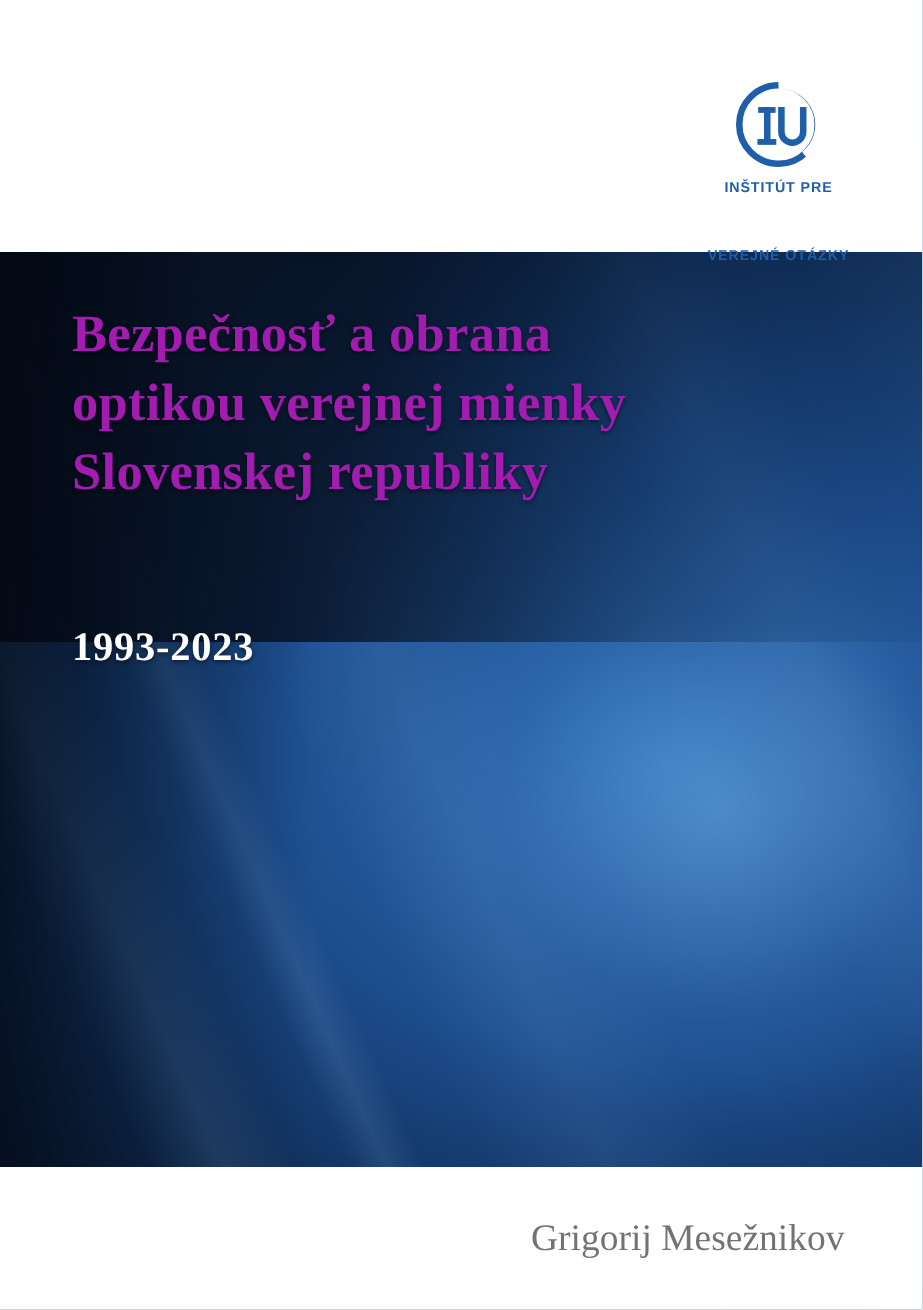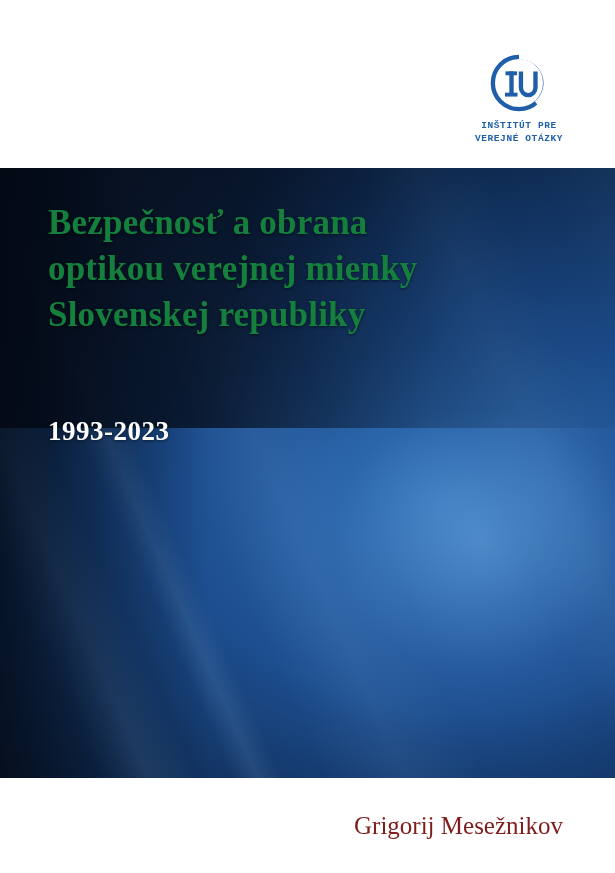--- a/index.html
+++ b/index.html
@@ -86,39 +86,39 @@
     text-align: center;
     color: #1a5ba8;
   }
   .logo-mark {
     width: 62px;
     height: 62px;
     margin: 0 auto 6px auto;
     display: block;
   }
   .logo-text {
-    font-family: Liberation Mono, monospace;
+    font-family: Liberation Sans, sans-serif;
     font-size: 9.5px;
     letter-spacing: 0.6px;
     line-height: 1.32;
     color: #1f5fa9;
     font-weight: bold;
   }
   .logo-text .l1 { display: block; }
-  .logo-text .l2 { display: block; }
+  .logo-text .l2 { display: block; margin-top: 32px; }
 
   
   .title-block {
     position: absolute;
     left: 48px;
     top: 200px;
     width: 530px;
   }
   .title-line {
-    color: #15803d;
+    color: #a21caf;
     font-family: "Liberation Serif", serif;
     font-weight: bold;
     font-size: 35px;
     line-height: 46px;
     letter-spacing: 0.2px;
     text-shadow: 0 1px 3px rgba(0,0,0,0.55);
     white-space: nowrap;
   }
   .subtitle {
     position: absolute;
@@ -131,21 +131,21 @@
     line-height: 46px;
     letter-spacing: 0.5px;
     text-shadow: 0 1px 3px rgba(0,0,0,0.5);
   }
 
   
   .author {
     position: absolute;
     right: 52px;
     bottom: 32px;
-    color: #7f1d1d;
+    color: #737373;
     font-family: "Liberation Serif", serif;
     font-size: 25px;
     line-height: 30px;
     text-align: right;
     white-space: nowrap;
   }
 </style>
 </head>
 <body>
 

